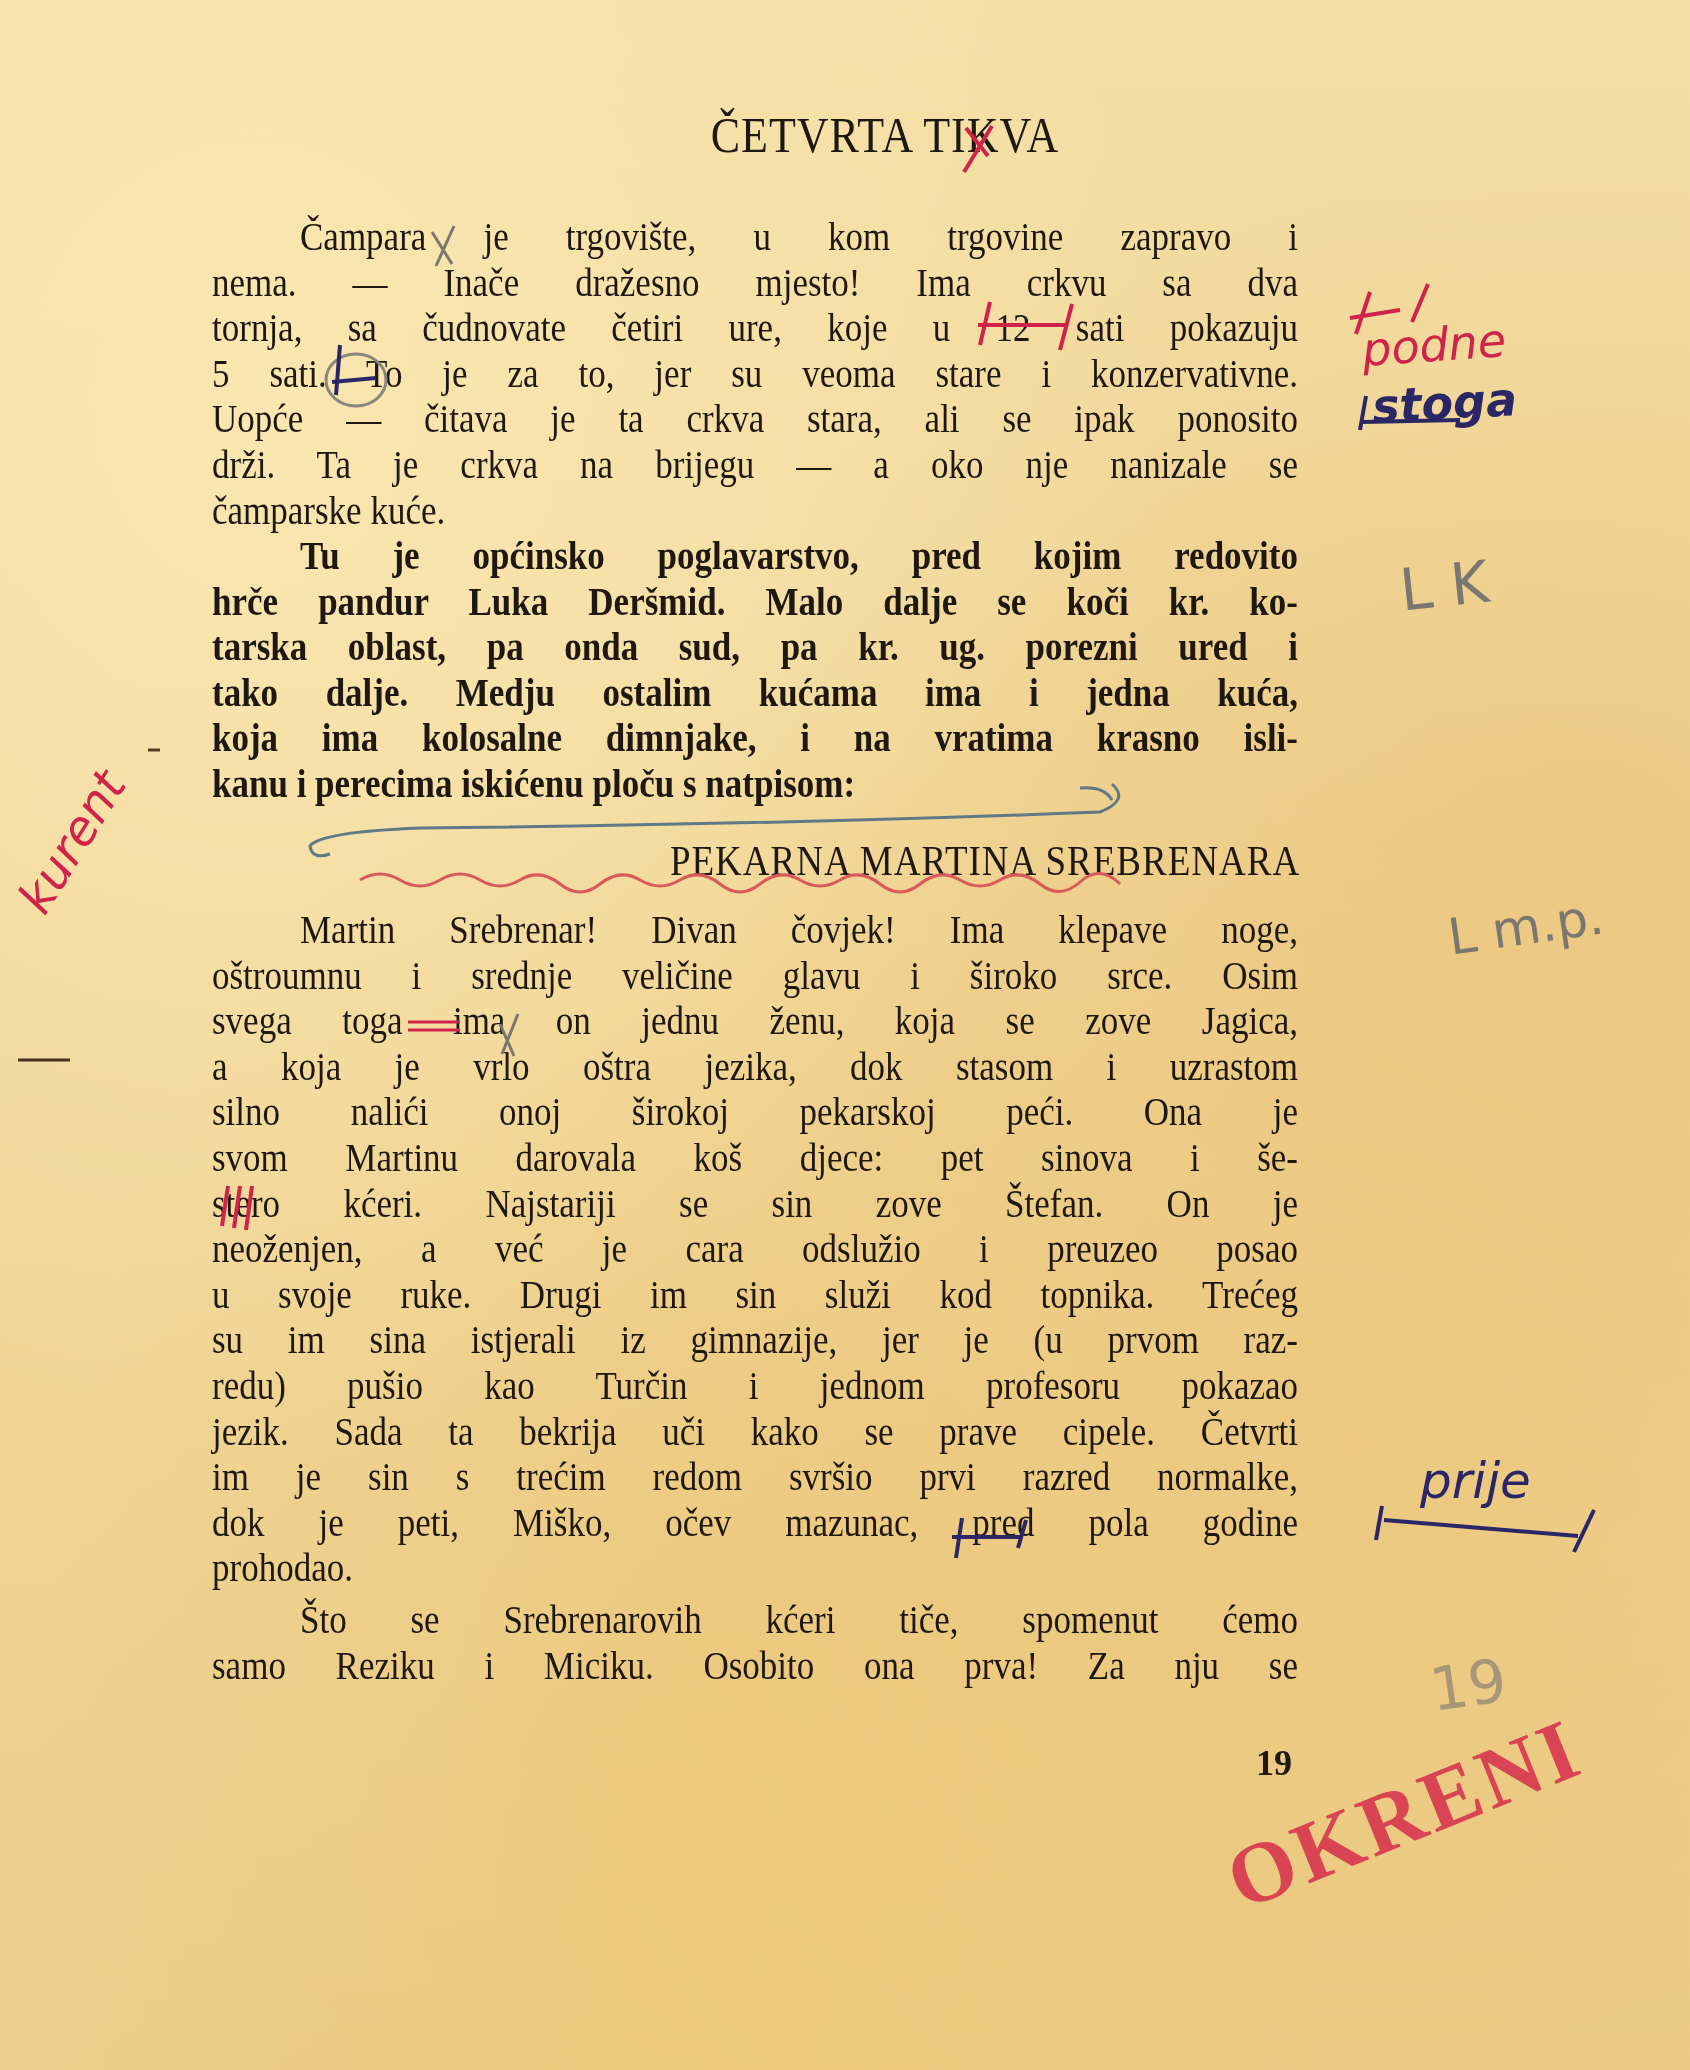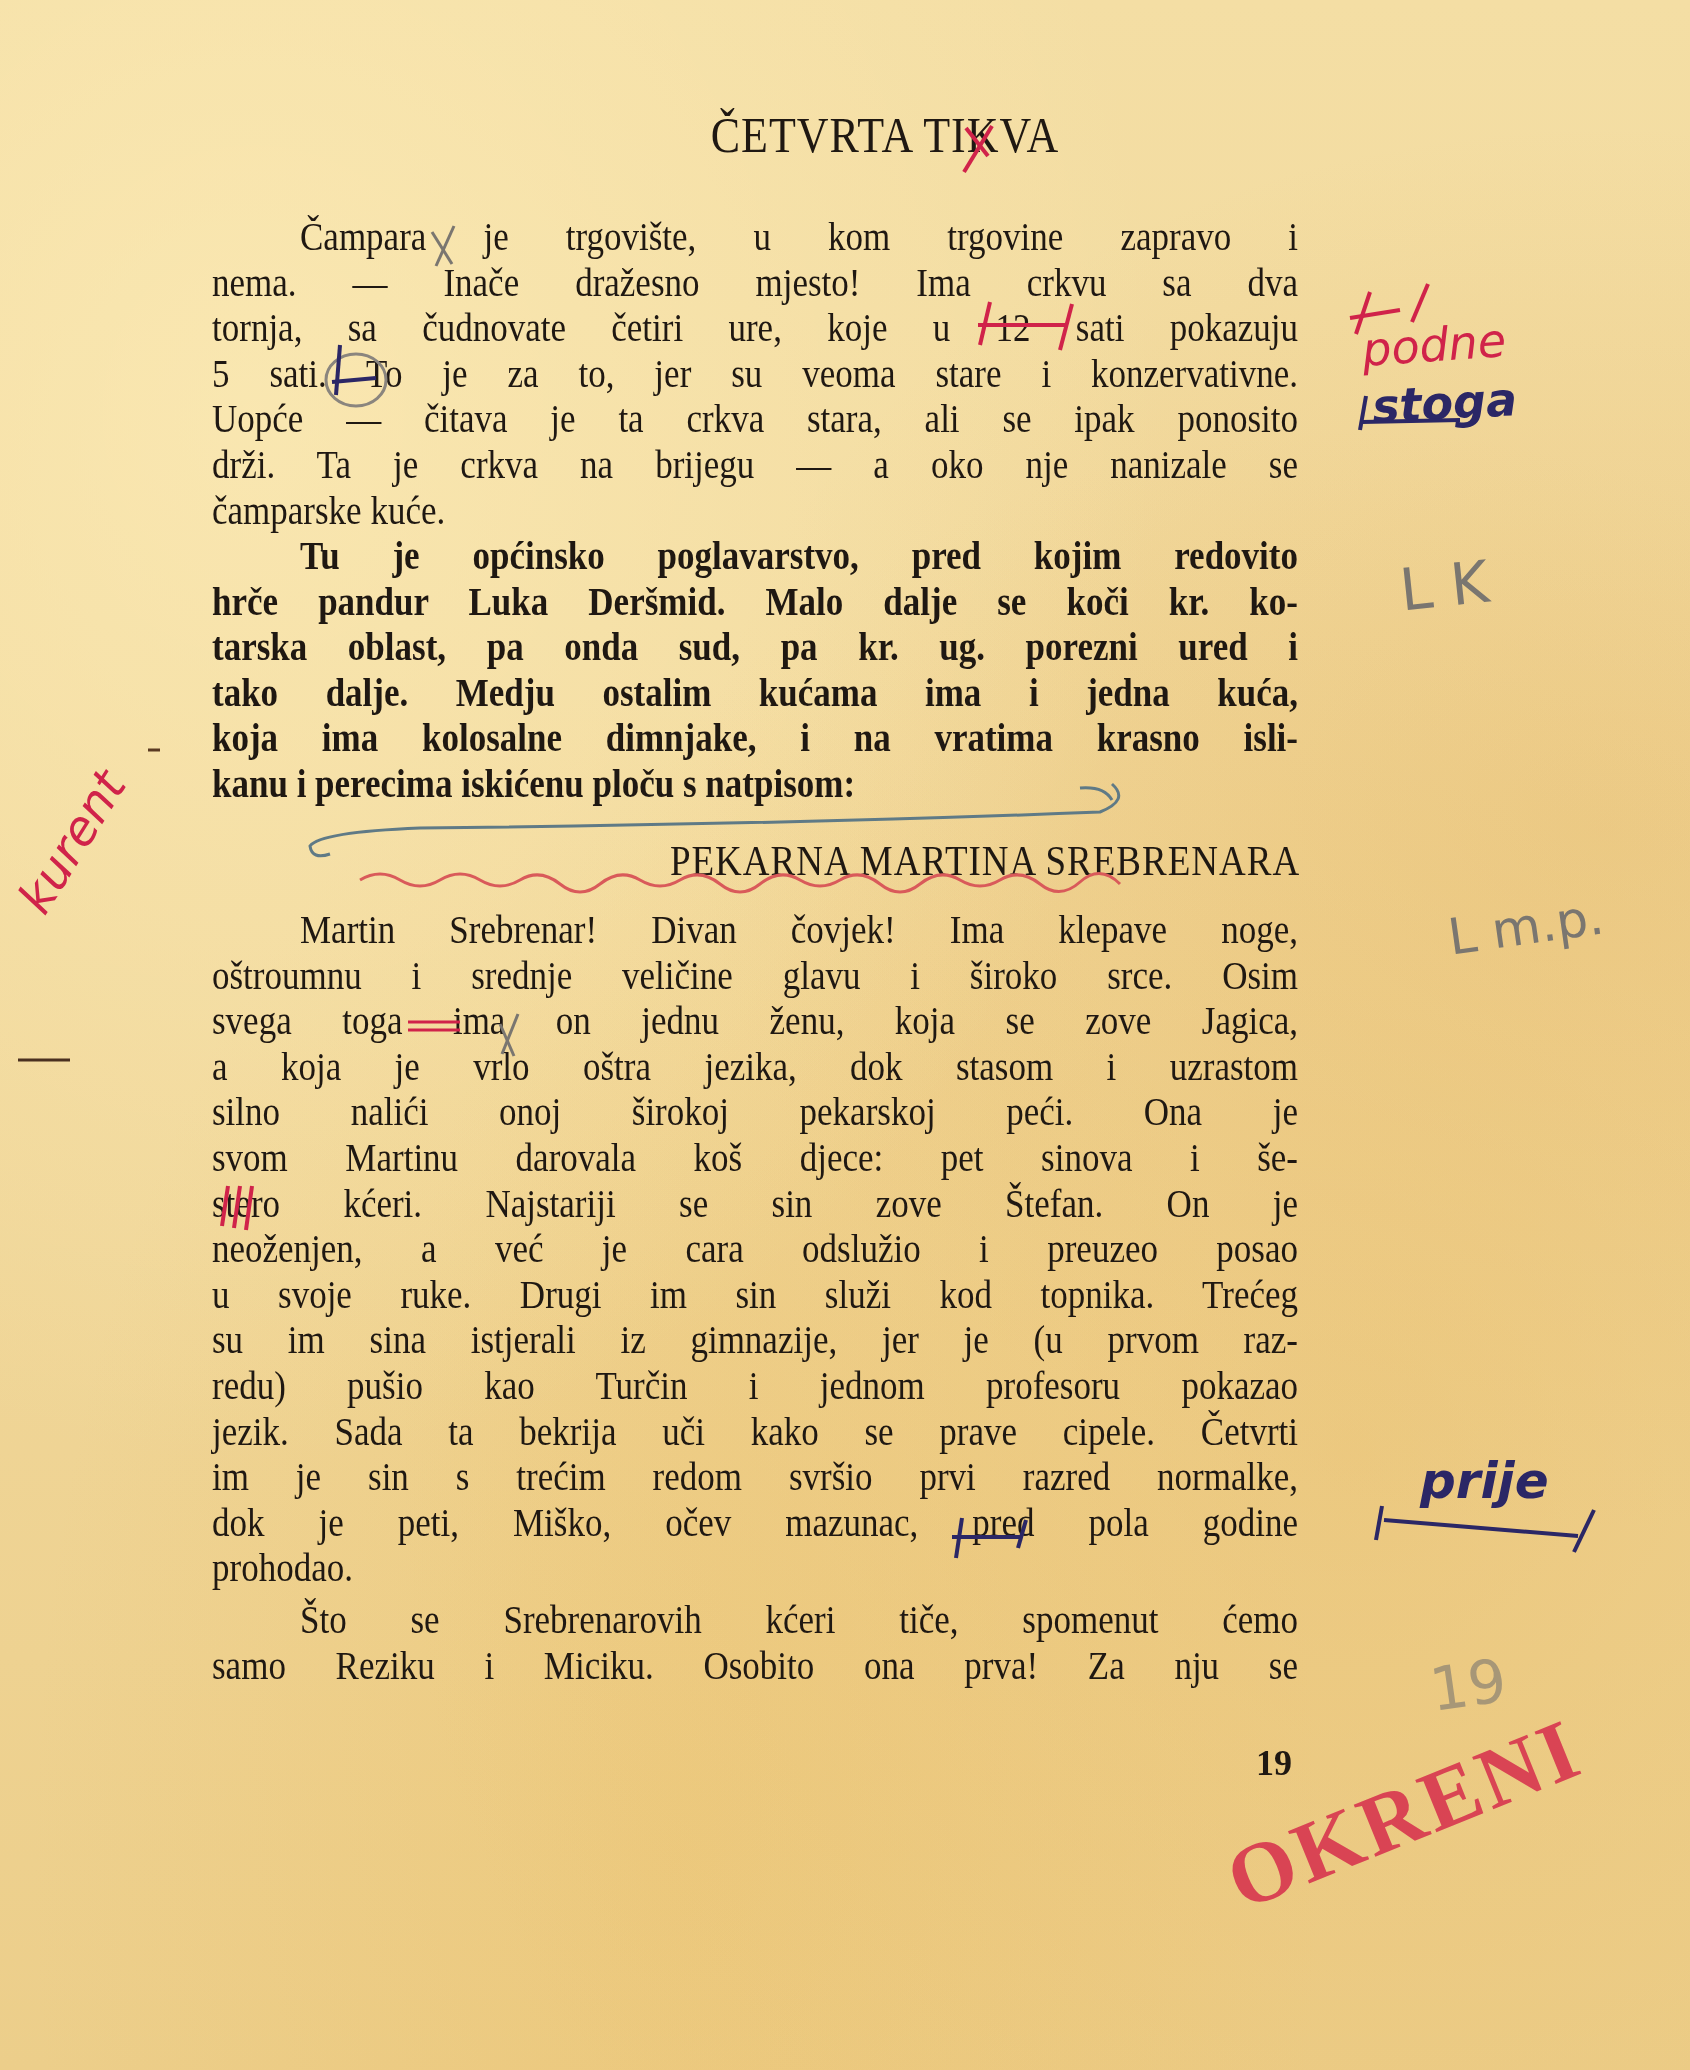--- a/index.html
+++ b/index.html
@@ -114,21 +114,21 @@
   <span class="line indent">Što se Srebrenarovih kćeri tiče, spomenut ćemo</span>
   <span class="line">samo Reziku i Miciku. Osobito ona prva! Za nju se</span>
 </div>
 
 <div class="page-number">19</div>
 
 <div class="note red" style="left:1362px; top:318px; font-size:46px; transform:rotate(-4deg);">podne</div>
 <div class="note blue" style="left:1372px; top:376px; font-size:46px; font-weight:bold; transform:rotate(-3deg);">stoga</div>
 <div class="note pencil" style="left:1400px; top:552px; font-size:58px; transform:rotate(-6deg);">L K</div>
 <div class="note pencil" style="left:1448px; top:898px; font-size:50px; transform:rotate(-8deg);">L m.p.</div>
-<div class="note blue" style="left:1420px; top:1452px; font-size:50px; font-weight:bold;">prije</div>
+<div class="note blue" style="left:1420px; top:1452px; font-size:50px; font-weight:normal;">prije</div>
 <div class="note pencil" style="left:1430px; top:1650px; font-size:60px; opacity:0.6; transform:rotate(-8deg);">19</div>
 <div class="note red" style="left:30px; top:880px; font-size:48px; transform:rotate(-58deg); transform-origin:left center;">kurent</div>
 
 <div class="stamp">OKRENI</div>
 
 <svg class="overlay" width="1690" height="2070">
 
   <g stroke="#d0234a" stroke-width="4" fill="none">
     <line x1="966" y1="128" x2="988" y2="156"></line>
     <line x1="992" y1="126" x2="964" y2="172"></line>

